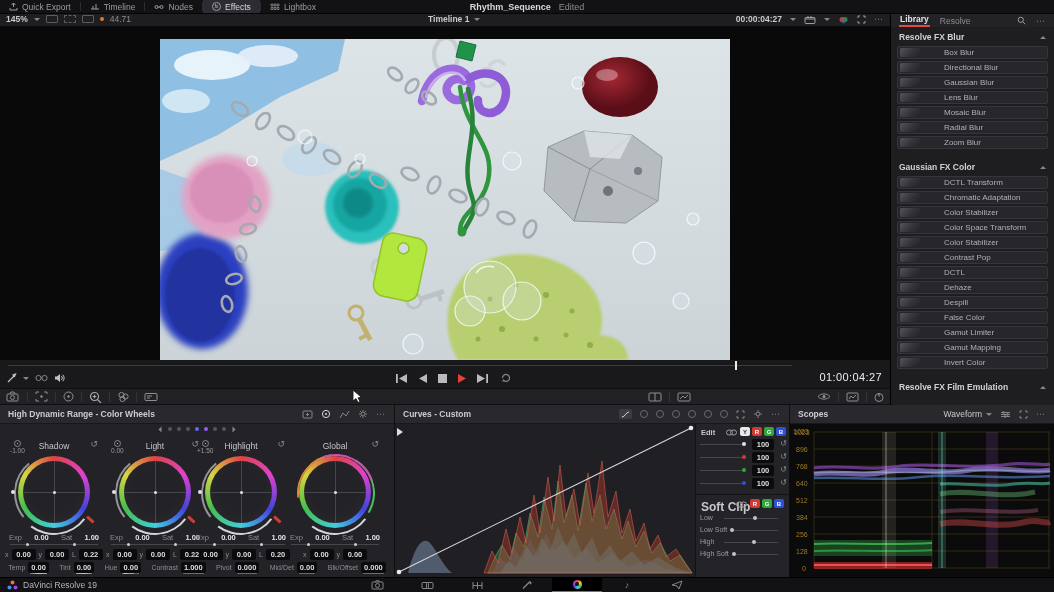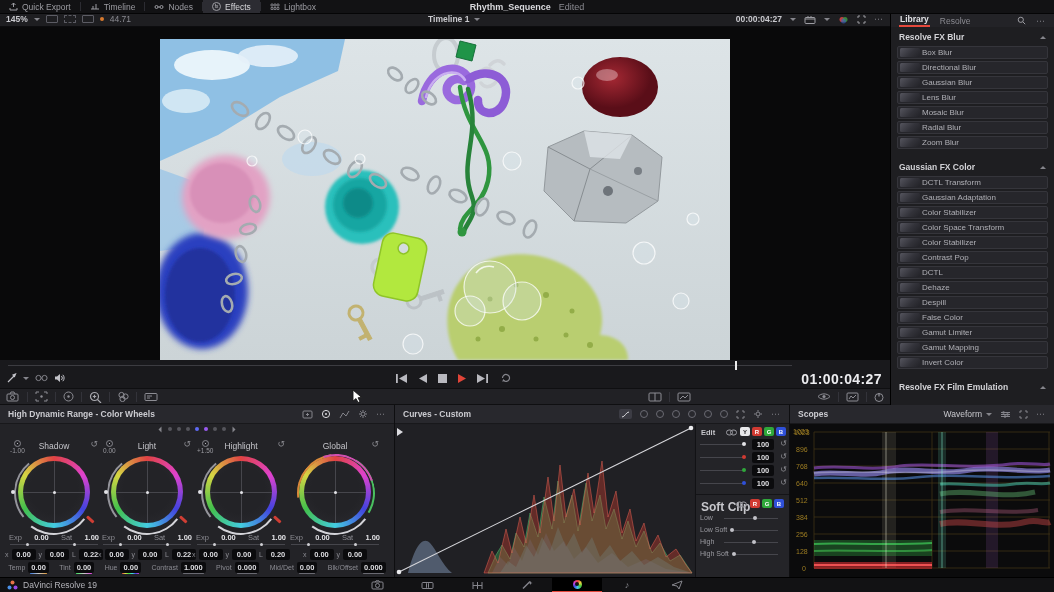--- a/index.html
+++ b/index.html
@@ -31,35 +31,35 @@
   .fpsdot{width:4px;height:4px;border-radius:50%;background:#d87a2e}
   .vb-timeline{position:absolute;left:428px;display:flex;gap:5px;align-items:center;color:#cicicc;color:#c9c9ce;font-weight:bold}
   .vb-right{position:absolute;right:6px;display:flex;align-items:center;gap:8px;color:#9c9ca2}
 
   
   .librarybar{position:absolute;left:890px;top:14px;width:164px;height:13px;background:#232327;border-left:1px solid #000;display:flex;align-items:center;gap:10px;padding:0 8px;font-size:8.5px}
   .libtab-active{color:#e2e2e6;font-weight:bold;border-bottom:2px solid #e5483c;padding:0 1px 1px 1px}
   .libspacer{flex:1}
   .sidebar{position:absolute;left:890px;top:27px;width:164px;height:550px;background:#1e1e21;border-left:1px solid #000;overflow:hidden}
   .fxhead{height:14px;display:flex;justify-content:space-between;align-items:center;padding:0 8px 0 8px;font-size:8.5px;font-weight:bold;color:#d2d2d6;margin-top:3px}
-  .fxrow{height:13px;margin:2px 6px;background:#26262b;border:1px solid #35353b;border-radius:2px;display:flex;align-items:center;gap:2px;padding:0 2px}
+  .fxrow{height:13px;margin:2px 6px;background:#26262b;border:1px solid #35353b;border-radius:2px;display:flex;align-items:center;gap:24px;padding:0 2px}
   .fxthumb{width:20px;height:9px;border-radius:1.5px;background:linear-gradient(135deg,#55555e 0%,#33333a 55%,#222227 100%);flex:none}
   .fxrow span{font-size:8px;color:#b0b0b6;white-space:nowrap}
   .fxgap{height:6px}
 
   
   .viewer{position:absolute;left:0;top:27px;width:890px;height:333px;background:#09090a}
 
   
   .transport{position:absolute;left:0;top:360px;width:890px;height:28px;background:#19191c}
   .scrubline{position:absolute;left:8px;top:5px;width:784px;height:1px;background:#3c3c41}
   .playhead{position:absolute;left:735px;top:1px;width:2px;height:9px;background:#ececec}
   .tp-tools{position:absolute;left:7px;top:13px;display:flex;align-items:center;gap:6px;color:#b9b9bf}
   .tp-center{position:absolute;left:396px;top:13px;display:flex;align-items:center;gap:11px}
-  .tc-big{position:absolute;right:8px;top:11px;font-size:14px;font-weight:bold;color:#ececef;letter-spacing:.4px}
+  .tc-big{position:absolute;right:8px;top:11px;font-size:11px;font-weight:normal;color:#ececef;letter-spacing:.4px}
 
   
   .palettebar{position:absolute;left:0;top:388px;width:890px;height:17px;background:#212125;border-top:1px solid #0f0f11;border-bottom:1px solid #0f0f11;display:flex;align-items:center;color:#8d8d94}
   .psep{width:1px;height:10px;background:#33333a;margin:0 7px}
   .pright{position:absolute;right:6px;display:flex;align-items:center;color:#8d8d94}
 
   
   .phead{position:absolute;left:0;top:0;right:0;height:19px;background:#28282d;border-bottom:1px solid #18181b;display:flex;align-items:center;justify-content:space-between;padding:0 8px;font-size:8.5px;font-weight:bold;color:#cbcbd0}
   .phicons{display:flex;gap:8px;align-items:center;color:#85858c;font-weight:normal}
 
@@ -256,21 +256,21 @@
     <div class="fxhead">
         <span>Gaussian FX Color</span>
         <span class="caret caret-up"></span>
       </div>
     <div class="fxrow">
         <span class="fxthumb"></span>
         <span>DCTL Transform</span>
       </div>
     <div class="fxrow">
         <span class="fxthumb"></span>
-        <span>Gaussian Adaptation</span>
+        <span>Chromatic Adaptation</span>
       </div>
     <div class="fxrow">
         <span class="fxthumb"></span>
         <span>Color Stabilizer</span>
       </div>
     <div class="fxrow">
         <span class="fxthumb"></span>
         <span>Color Space Transform</span>
       </div>
     <div class="fxrow">
@@ -619,21 +619,21 @@
       <div class="xyrow">
           <span>x</span>
           <span class="vbox">0.00</span>
           <span>y</span>
           <span class="vbox">0.00</span>
           <span>L</span>
           <span class="vbox">0.22</span>
         </div>
     </div>
 
-    <div class="wcol" style="left:100px">
+    <div class="wcol" style="left:108px">
       <div class="wrange">
           <span class="wrico"></span>
           <span>0.00</span>
         </div>
       <div class="wname">Light</div>
       <span class="wreset">↺</span>
       <div class="wheelface">
         <div class="winner"></div>
           <div class="wdot"></div>
         <div class="arcL"></div>

